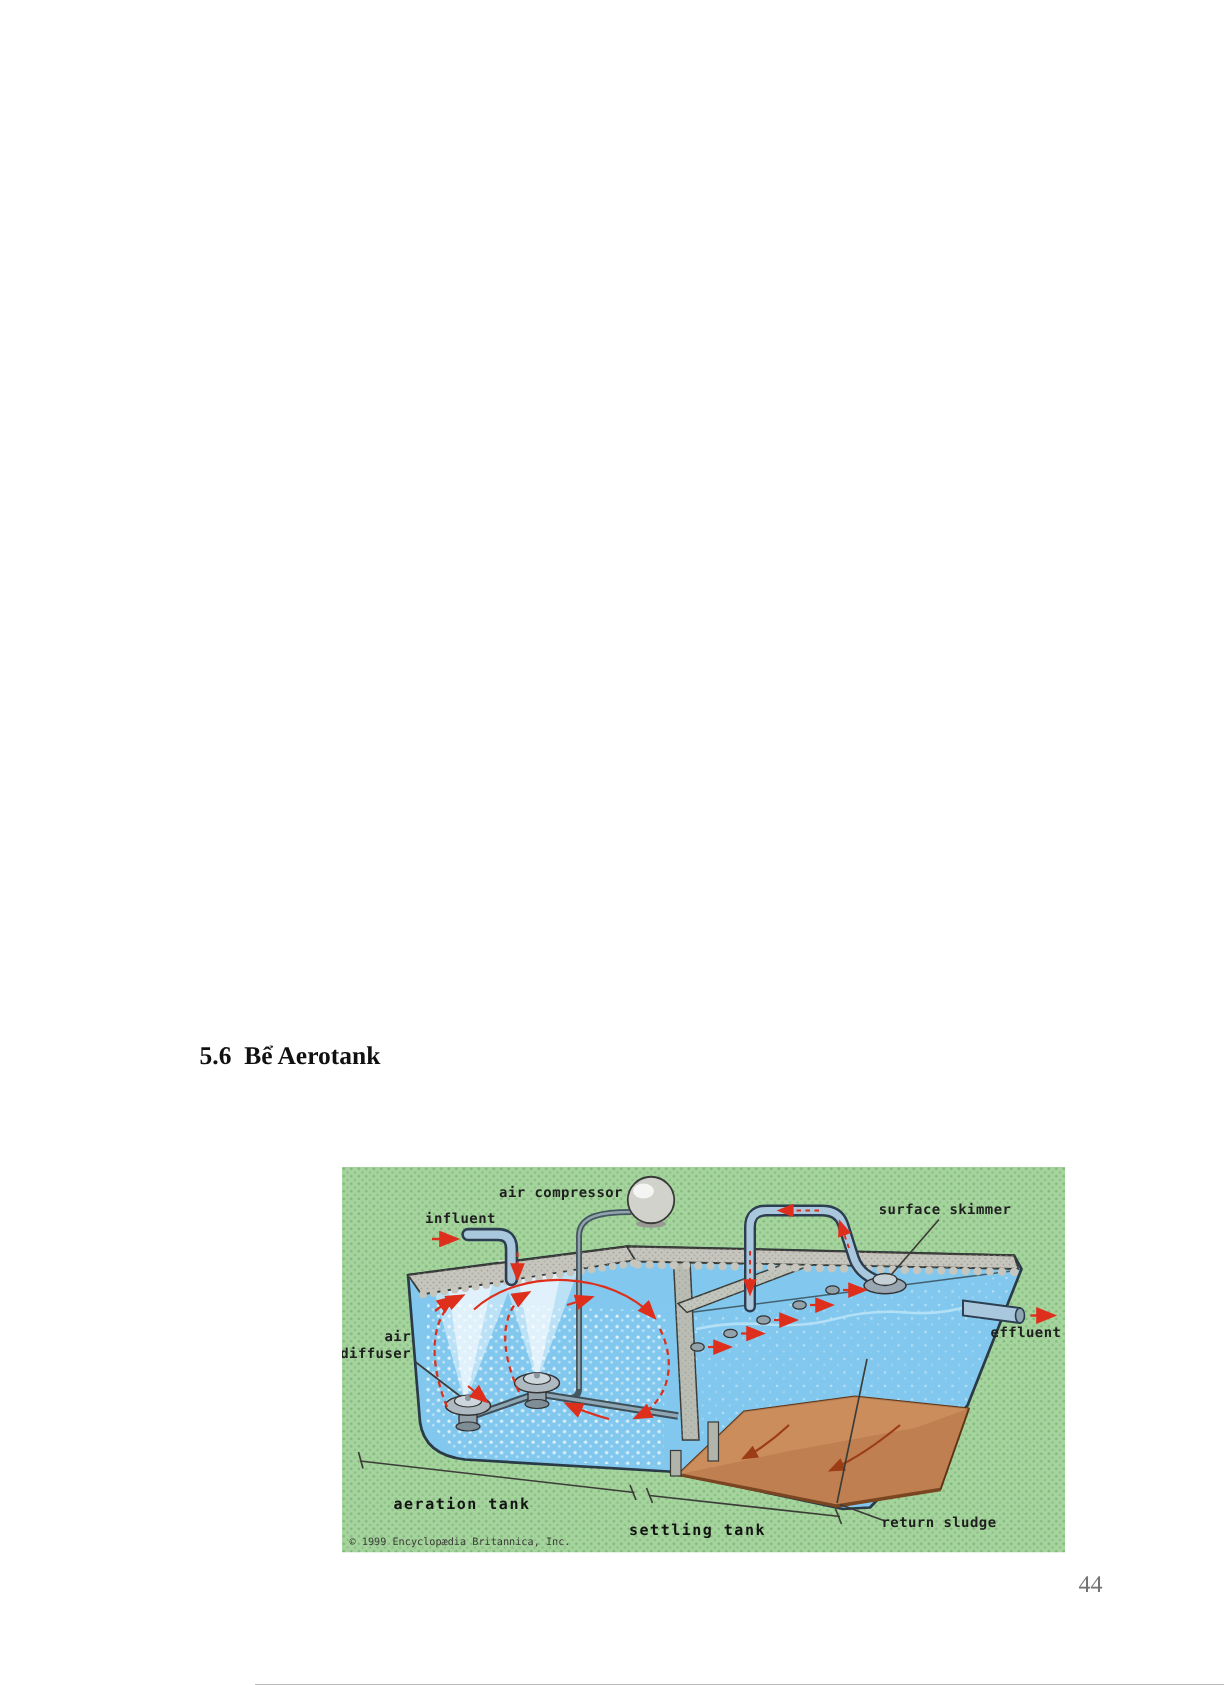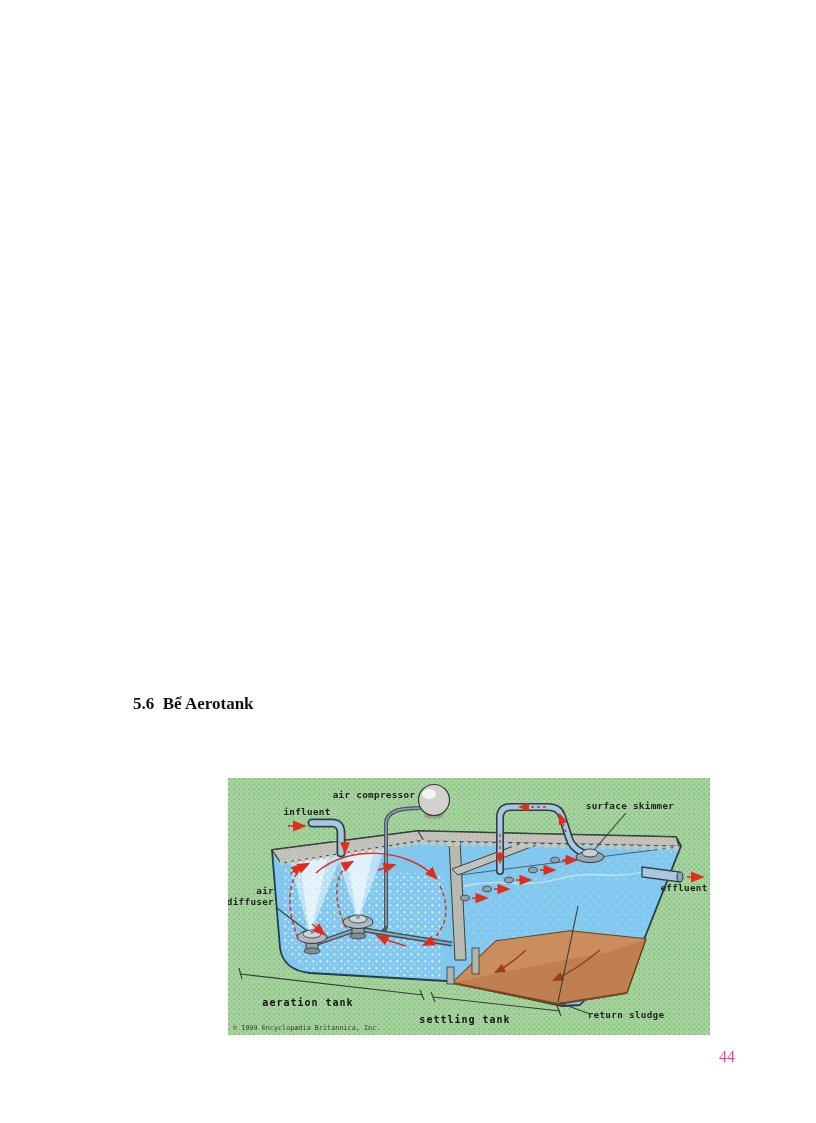--- a/index.html
+++ b/index.html
@@ -24,21 +24,21 @@
   .figure{
     position:absolute;
     left:228px;top:778px;
     width:482px;height:257px;text-align:center;
   }
   .figure svg{display:block;}
   .pagenum{
     position:absolute;
     left:719px;top:1048px;
     font-size:16px;
-    color:#ec4899;
+    color:#737373;
     font-family:"Liberation Serif", serif;
   }
   text.lbl{
     font-family:"DejaVu Sans Mono", monospace;
     font-weight:bold;
     fill:#1f1f1f;
     letter-spacing:0.3px;
   }
   text.lbl-big{
     font-family:"DejaVu Sans Mono", monospace;

